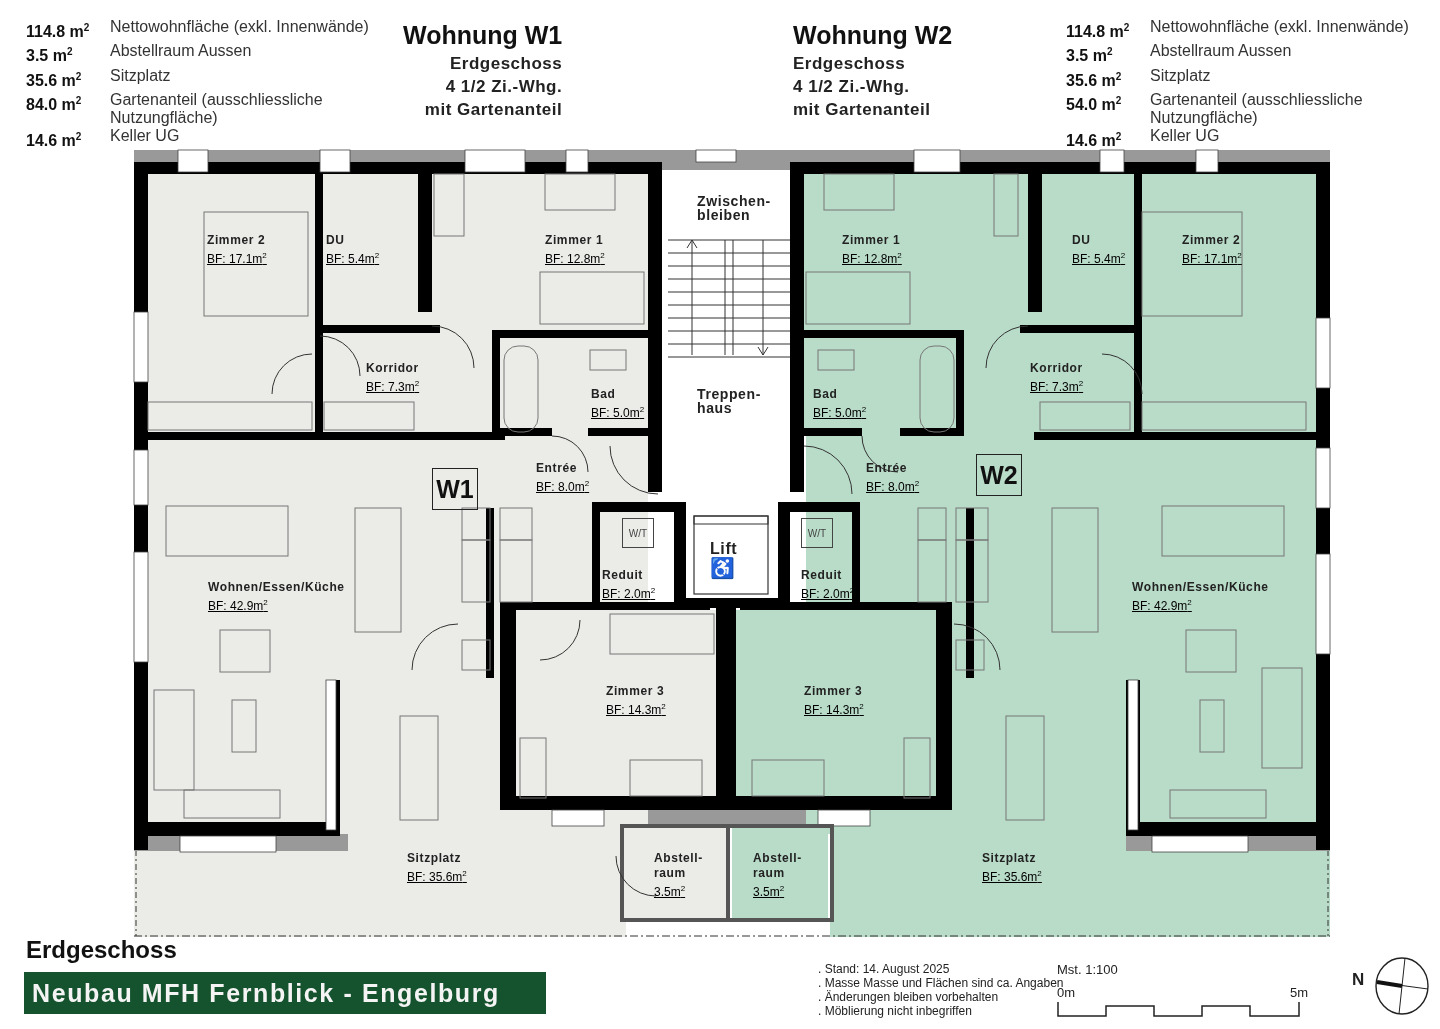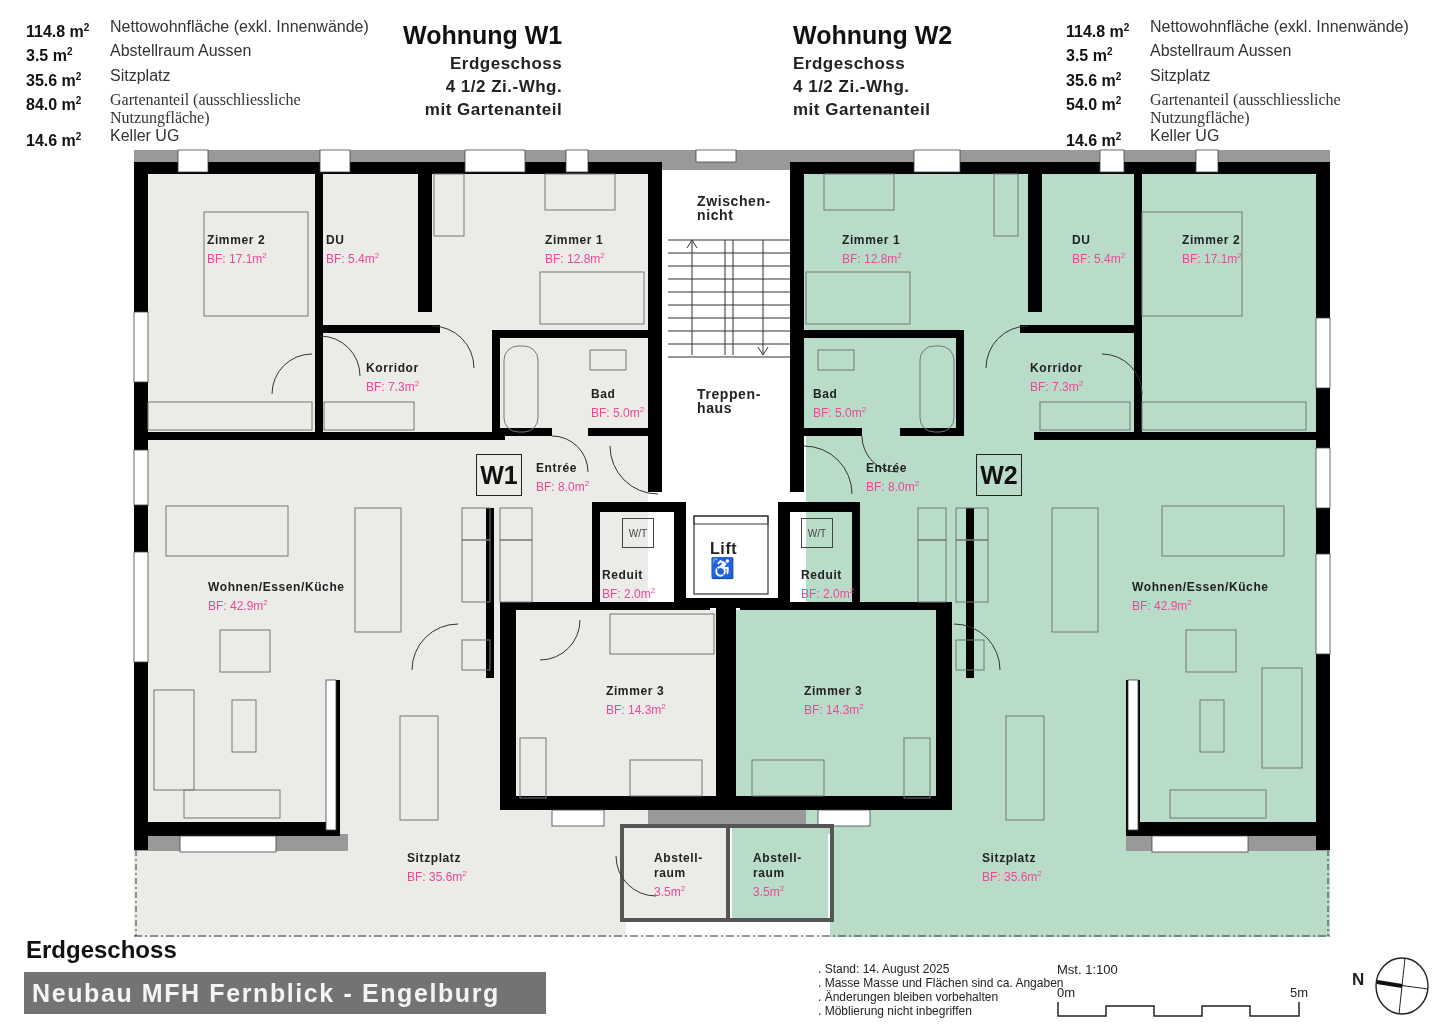--- a/index.html
+++ b/index.html
@@ -4,35 +4,35 @@
 <style>
   html, body { margin:0; padding:0; background:#ffffff; }
   body { width:1440px; height:1029px; position:relative; overflow:hidden; font-family:"Liberation Sans", sans-serif; color:#111; }
   .abs { position:absolute; }
   
   .area-table { position:absolute; top:18px; font-size:16px; line-height:20px; }
   .area-row { display:flex; }
   .area-val { font-weight:bold; width:84px; white-space:nowrap; }
   .area-val sup { font-size:10px; }
   .area-lbl { color:#333; white-space:nowrap; line-height:18px; }
-  .area-row.tall .area-lbl { white-space:normal; width:250px;font-family:Liberation Serif, serif; }
+  .area-row.tall .area-lbl { white-space:normal; width:250px; }
   
   .apt-head { position:absolute; top:18px; }
   .apt-title { font-size:25px; font-weight:bold; line-height:34px; }
   .apt-sub { font-size:17px; font-weight:bold; line-height:23px; letter-spacing:0.5px; color:#222; }
   
   #plan { position:absolute; left:0; top:0; width:1440px; height:1029px; }
   .room-label { position:absolute; font-size:12px; line-height:15px; color:#222; }
   .room-name { font-weight:bold; letter-spacing:0.6px; }
-  .room-area { color:#ec4899; }
+  .room-area { color:#000000;text-decoration:underline; }
   .room-area sup, .room-name sup { font-size:8px; }
   .apt-tag { position:absolute; width:44px; height:40px; border:1.5px solid #222; font-size:25px; font-weight:bold; display:flex; align-items:center; justify-content:center; background:transparent; }
   
   .floor-title { position:absolute; left:26px; top:936px; font-size:24px; font-weight:bold; }
-  .project-bar { position:absolute; left:24px; top:972px; width:522px; height:42px; background:#737373; color:#f4f4f4; font-size:25px; font-weight:bold; letter-spacing:1.6px; display:flex; align-items:center; padding-left:8px; box-sizing:border-box; }
+  .project-bar { position:absolute; left:24px; top:972px; width:522px; height:42px; background:#14532d; color:#f4f4f4; font-size:25px; font-weight:bold; letter-spacing:1.6px; display:flex; align-items:center; padding-left:8px; box-sizing:border-box; }
   .notes { position:absolute; left:818px; top:962px; font-size:12px; line-height:14px; color:#222; }
   .scale-label { position:absolute; font-size:13px; color:#222; }
 </style>
 </head>
 <body>
 
 <div class="area-table" style="left:26px;">
   <div class="area-row">
       <span class="area-val"><span>114.8 m</span><sup>2</sup></span>
       <span class="area-lbl">Nettowohnfläche (exkl. Innenwände)</span>
@@ -324,21 +324,21 @@
   <div class="room-area"><span>BF: 12.8m</span><sup>2</sup></div>
 </div>
 <div class="room-label" style="left:366px;top:361px;">
   <div class="room-name">Korridor</div>
   <div class="room-area"><span>BF: 7.3m</span><sup>2</sup></div>
 </div>
 <div class="room-label" style="left:591px;top:387px;">
   <div class="room-name">Bad</div>
   <div class="room-area"><span>BF: 5.0m</span><sup>2</sup></div>
 </div>
-<div class="apt-tag" style="left:432px;top:454px;margin-left:44px;">W1</div>
+<div class="apt-tag" style="left:432px;top:468px;">W1</div>
 <div class="room-label" style="left:536px;top:461px;">
   <div class="room-name">Entrée</div>
   <div class="room-area"><span>BF: 8.0m</span><sup>2</sup></div>
 </div>
 <div class="room-label" style="left:208px;top:580px;">
   <div class="room-name">Wohnen/Essen/Küche</div>
   <div class="room-area"><span>BF: 42.9m</span><sup>2</sup></div>
 </div>
 <div class="abs" style="left:622px;top:518px;width:30px;height:28px;border:1px solid #444;font-size:10px;display:flex;align-items:center;justify-content:center;color:#444;">W/T</div>
 <div class="room-label" style="left:602px;top:568px;">
@@ -354,21 +354,21 @@
   <div class="room-area"><span>BF: 35.6m</span><sup>2</sup></div>
 </div>
 <div class="room-label" style="left:654px;top:851px;">
   <div class="room-name">Abstell-</div>
   <div class="room-name">raum</div>
   <div class="room-area"><span>3.5m</span><sup>2</sup></div>
 </div>
 
 <div class="room-label" style="left:697px;top:194px;font-size:14px;line-height:14px;">
   <div class="room-name">Zwischen-</div>
-  <div class="room-name">nicht</div>
+  <div class="room-name">bleiben</div>
 </div>
 <div class="room-label" style="left:697px;top:387px;font-size:14px;line-height:14px;">
   <div class="room-name">Treppen-</div>
   <div class="room-name">haus</div>
 </div>
 <div class="room-label" style="left:710px;top:541px;font-size:16px;">
   <div class="room-name">Lift</div>
 </div>
 <div class="abs" style="left:710px;top:558px;font-size:20px;line-height:20px;color:#222;">♿</div>
 

